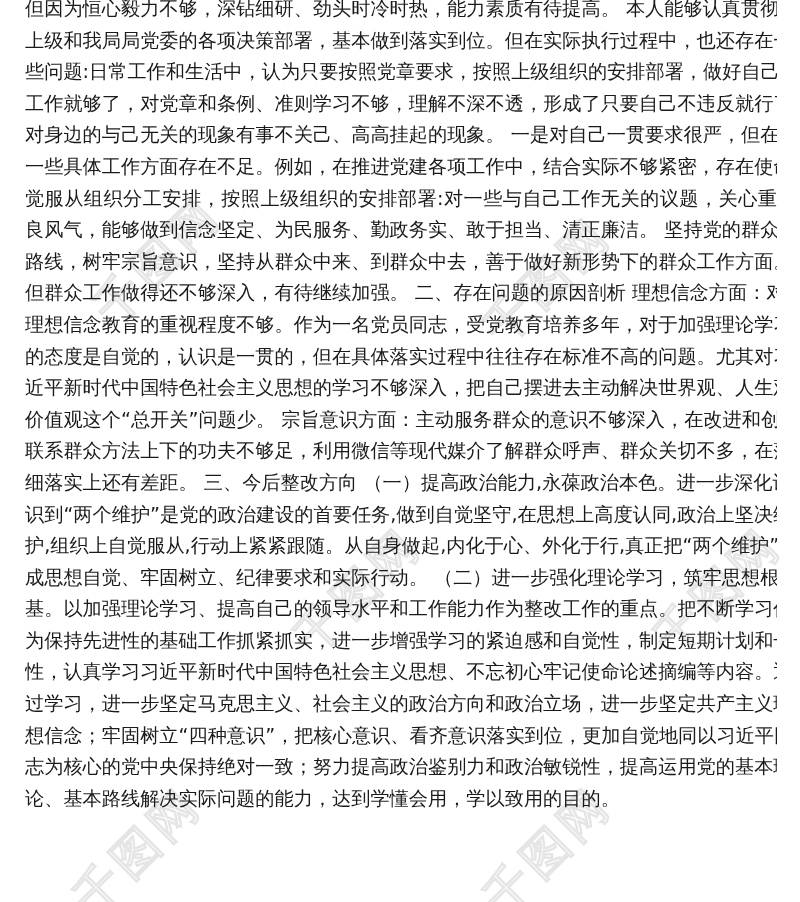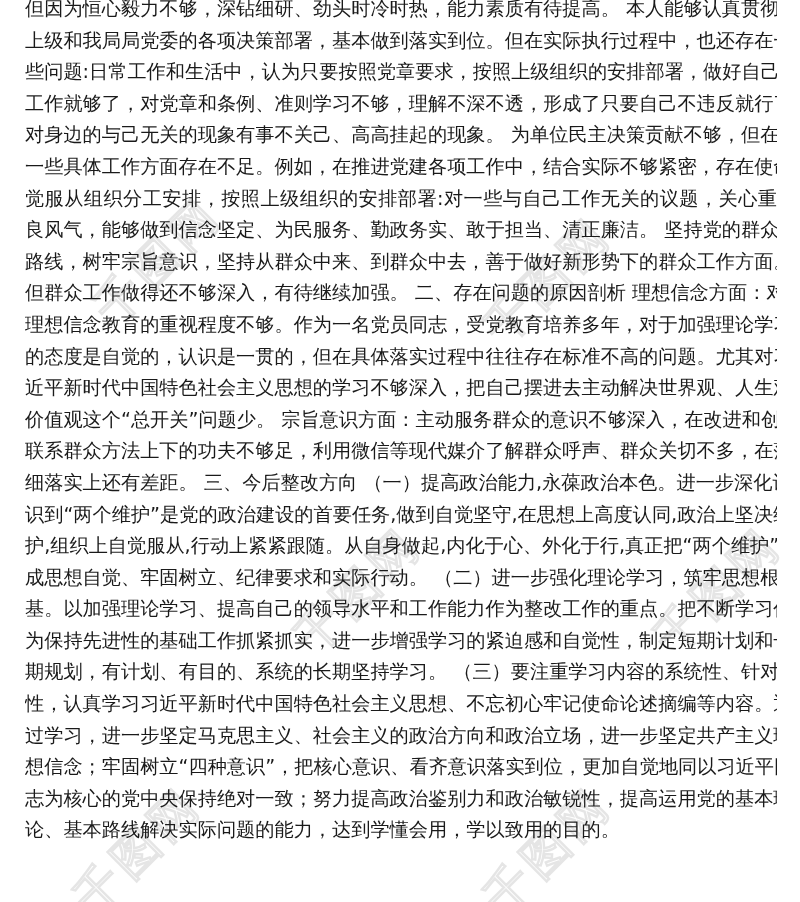--- a/index.html
+++ b/index.html
@@ -35,37 +35,36 @@
   <div class="watermark" style="left:280px; top:560px;">千图网</div>
   <div class="watermark" style="left:640px; top:560px;">千图网</div>
   <div class="watermark" style="left:60px; top:820px;">千图网</div>
   <div class="watermark" style="left:470px; top:820px;">千图网</div>
 
   <div class="doc-text">
     <span class="line">但因为恒心毅力不够，深钻细研、劲头时冷时热，能力素质有待提高。  本人能够认真贯彻</span>
     <span class="line">上级和我局局党委的各项决策部署，基本做到落实到位。但在实际执行过程中，也还存在一</span>
     <span class="line">些问题:日常工作和生活中，认为只要按照党章要求，按照上级组织的安排部署，做好自己的</span>
     <span class="line">工作就够了，对党章和条例、准则学习不够，理解不深不透，形成了只要自己不违反就行了，</span>
-    <span class="line">对身边的与己无关的现象有事不关己、高高挂起的现象。  为单位民主决策贡献不够，但在</span>
+    <span class="line">对身边的与己无关的现象有事不关己、高高挂起的现象。  一是对自己一贯要求很严，但在</span>
     <span class="line">一些具体工作方面存在不足。例如，在推进党建各项工作中，结合实际不够紧密，存在使命</span>
     <span class="line">觉服从组织分工安排，按照上级组织的安排部署:对一些与自己工作无关的议题，关心重</span>
     <span class="line">良风气，能够做到信念坚定、为民服务、勤政务实、敢于担当、清正廉洁。  坚持党的群众</span>
     <span class="line">路线，树牢宗旨意识，坚持从群众中来、到群众中去，善于做好新形势下的群众工作方面。</span>
     <span class="line">但群众工作做得还不够深入，有待继续加强。  二、存在问题的原因剖析  理想信念方面：对</span>
     <span class="line">理想信念教育的重视程度不够。作为一名党员同志，受党教育培养多年，对于加强理论学习</span>
     <span class="line">的态度是自觉的，认识是一贯的，但在具体落实过程中往往存在标准不高的问题。尤其对习</span>
     <span class="line">近平新时代中国特色社会主义思想的学习不够深入，把自己摆进去主动解决世界观、人生观、</span>
     <span class="line">价值观这个“总开关”问题少。 宗旨意识方面：主动服务群众的意识不够深入，在改进和创新</span>
     <span class="line">联系群众方法上下的功夫不够足，利用微信等现代媒介了解群众呼声、群众关切不多，在落</span>
     <span class="line">细落实上还有差距。  三、今后整改方向  （一）提高政治能力,永葆政治本色。进一步深化认</span>
     <span class="line">识到“两个维护”是党的政治建设的首要任务,做到自觉坚守,在思想上高度认同,政治上坚决维</span>
     <span class="line">护,组织上自觉服从,行动上紧紧跟随。从自身做起,内化于心、外化于行,真正把“两个维护”变</span>
     <span class="line">成思想自觉、牢固树立、纪律要求和实际行动。  （二）进一步强化理论学习，筑牢思想根</span>
     <span class="line">基。以加强理论学习、提高自己的领导水平和工作能力作为整改工作的重点。把不断学习作</span>
     <span class="line">为保持先进性的基础工作抓紧抓实，进一步增强学习的紧迫感和自觉性，制定短期计划和长</span>
-    <span class="line">期规划，有计划、有目的、系统的长期坚持学习。  （三）要注重学习内容的系统性、针对</span>
     <span class="line">性，认真学习习近平新时代中国特色社会主义思想、不忘初心牢记使命论述摘编等内容。通</span>
     <span class="line">过学习，进一步坚定马克思主义、社会主义的政治方向和政治立场，进一步坚定共产主义理</span>
     <span class="line">想信念；牢固树立“四种意识”，把核心意识、看齐意识落实到位，更加自觉地同以习近平同</span>
     <span class="line">志为核心的党中央保持绝对一致；努力提高政治鉴别力和政治敏锐性，提高运用党的基本理</span>
     <span class="line last">论、基本路线解决实际问题的能力，达到学懂会用，学以致用的目的。</span>
   </div>
 </div>
 
 </body></html>

